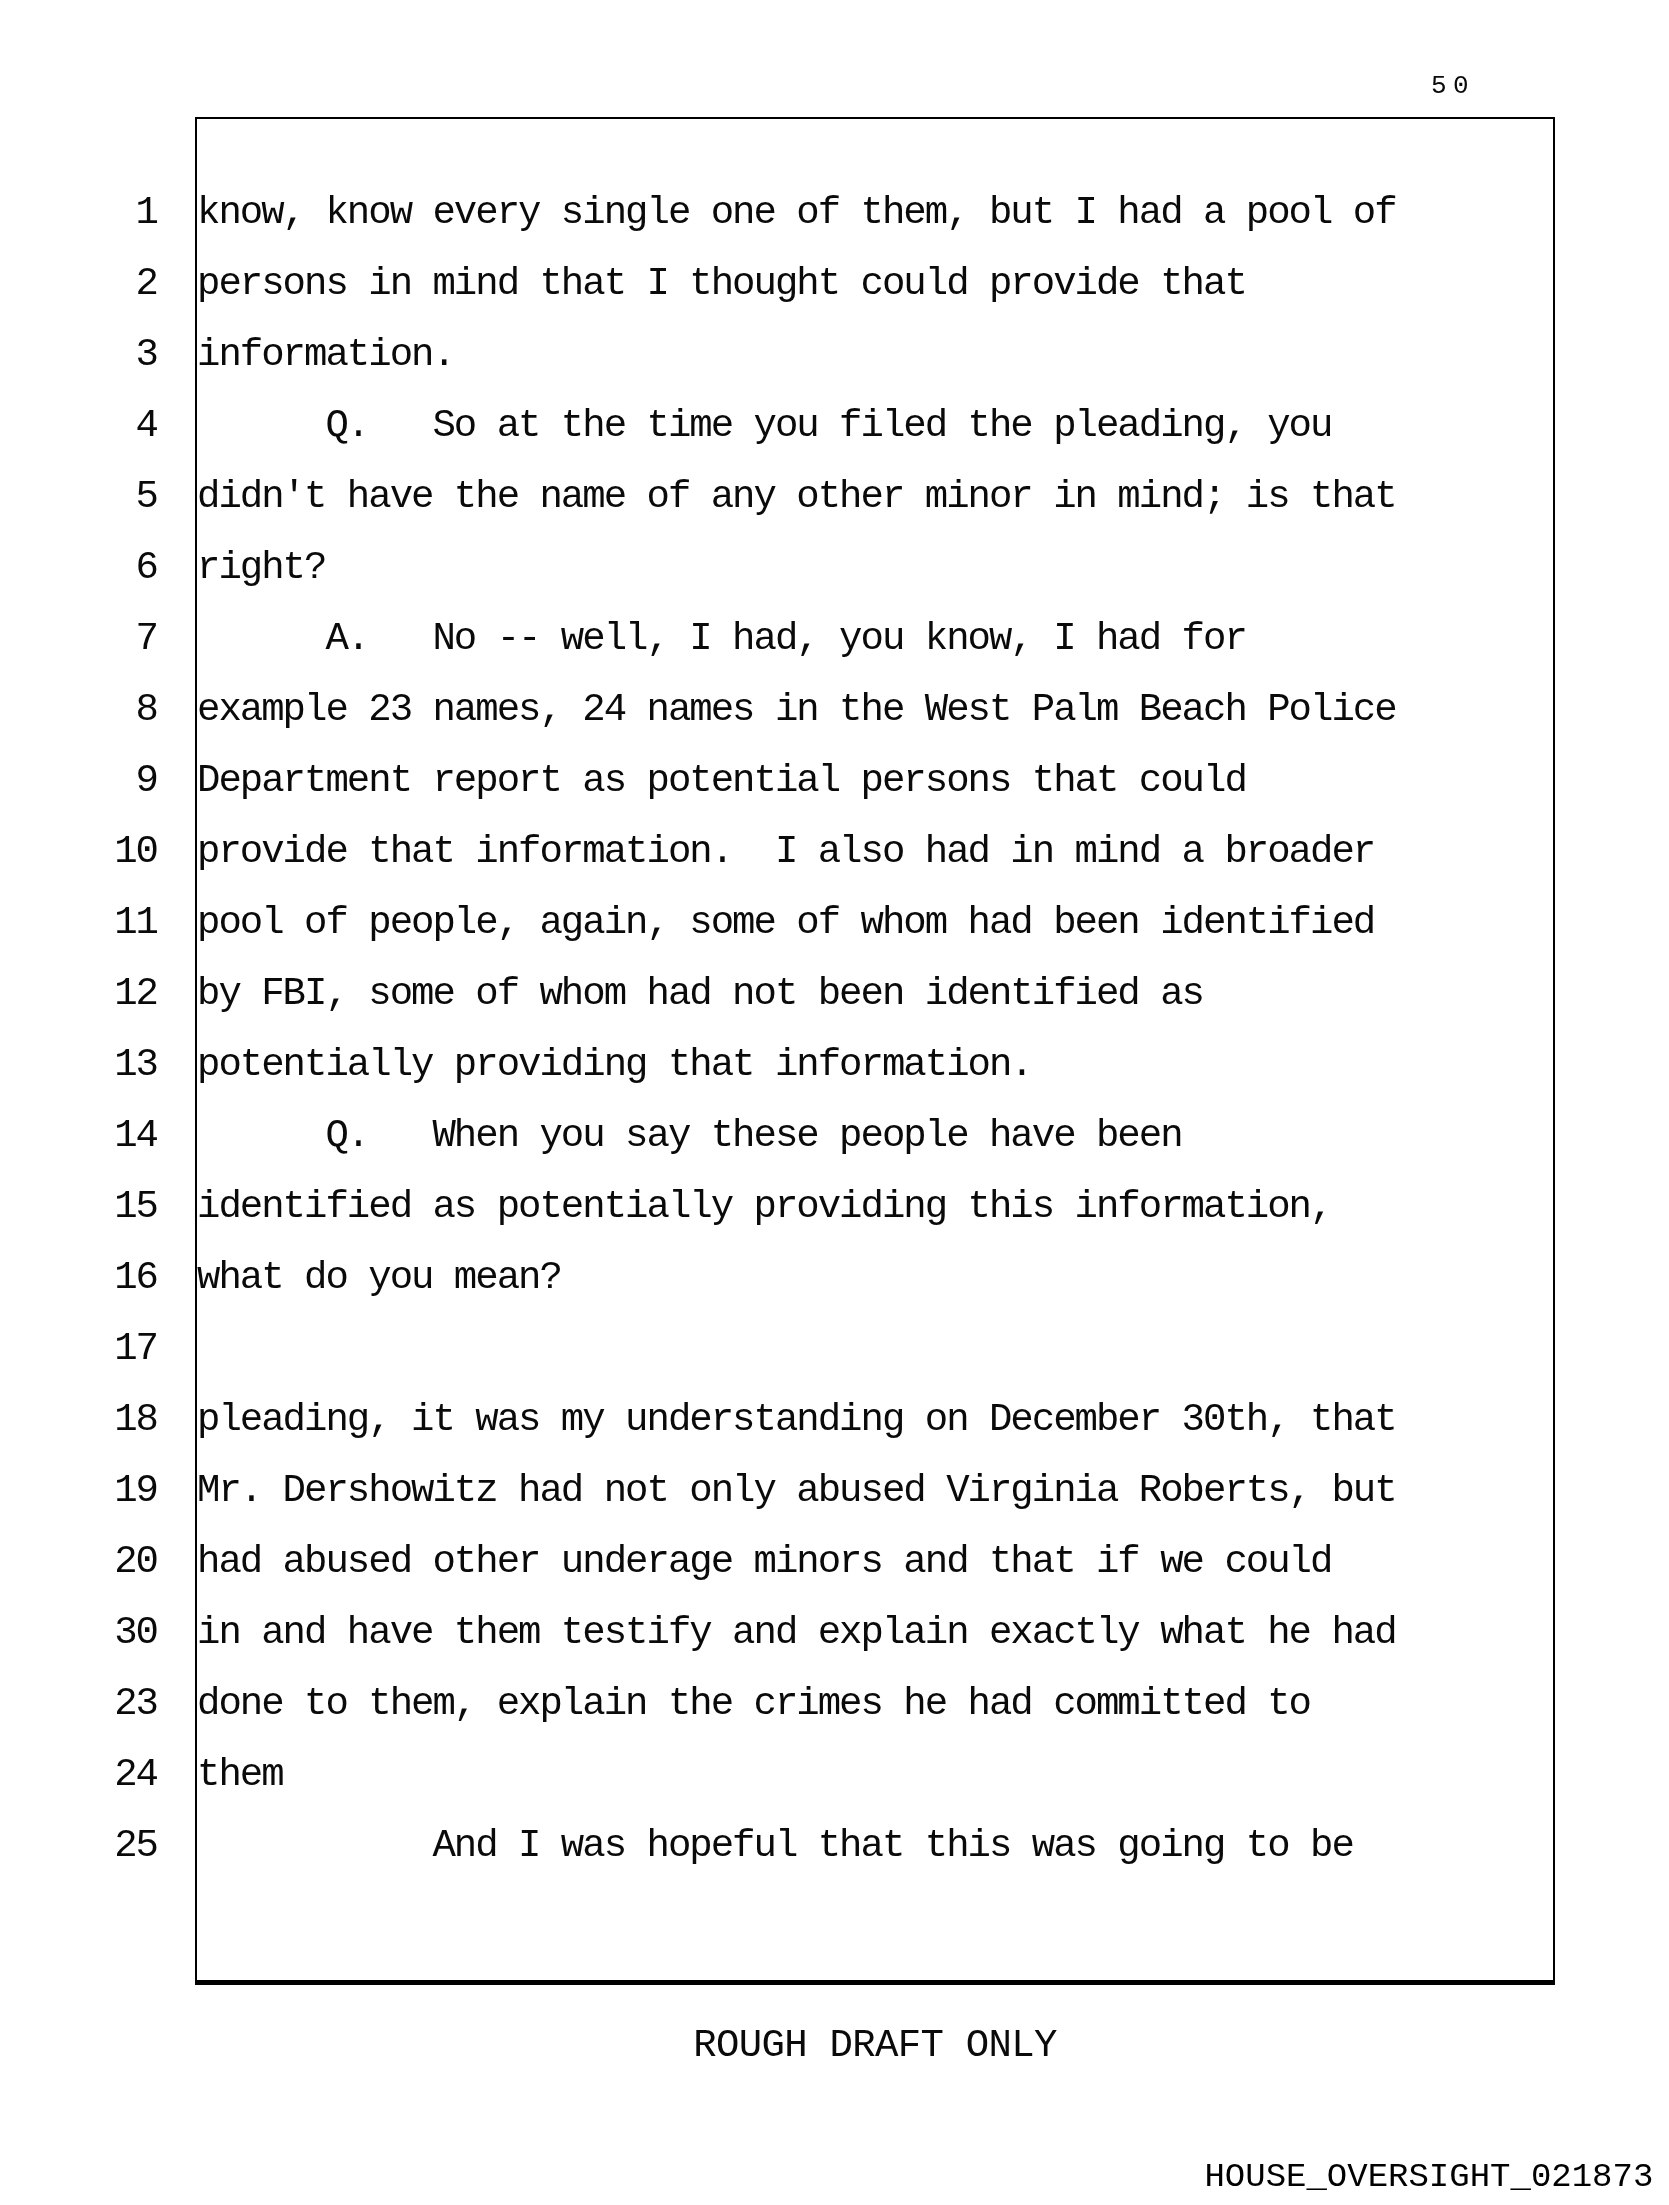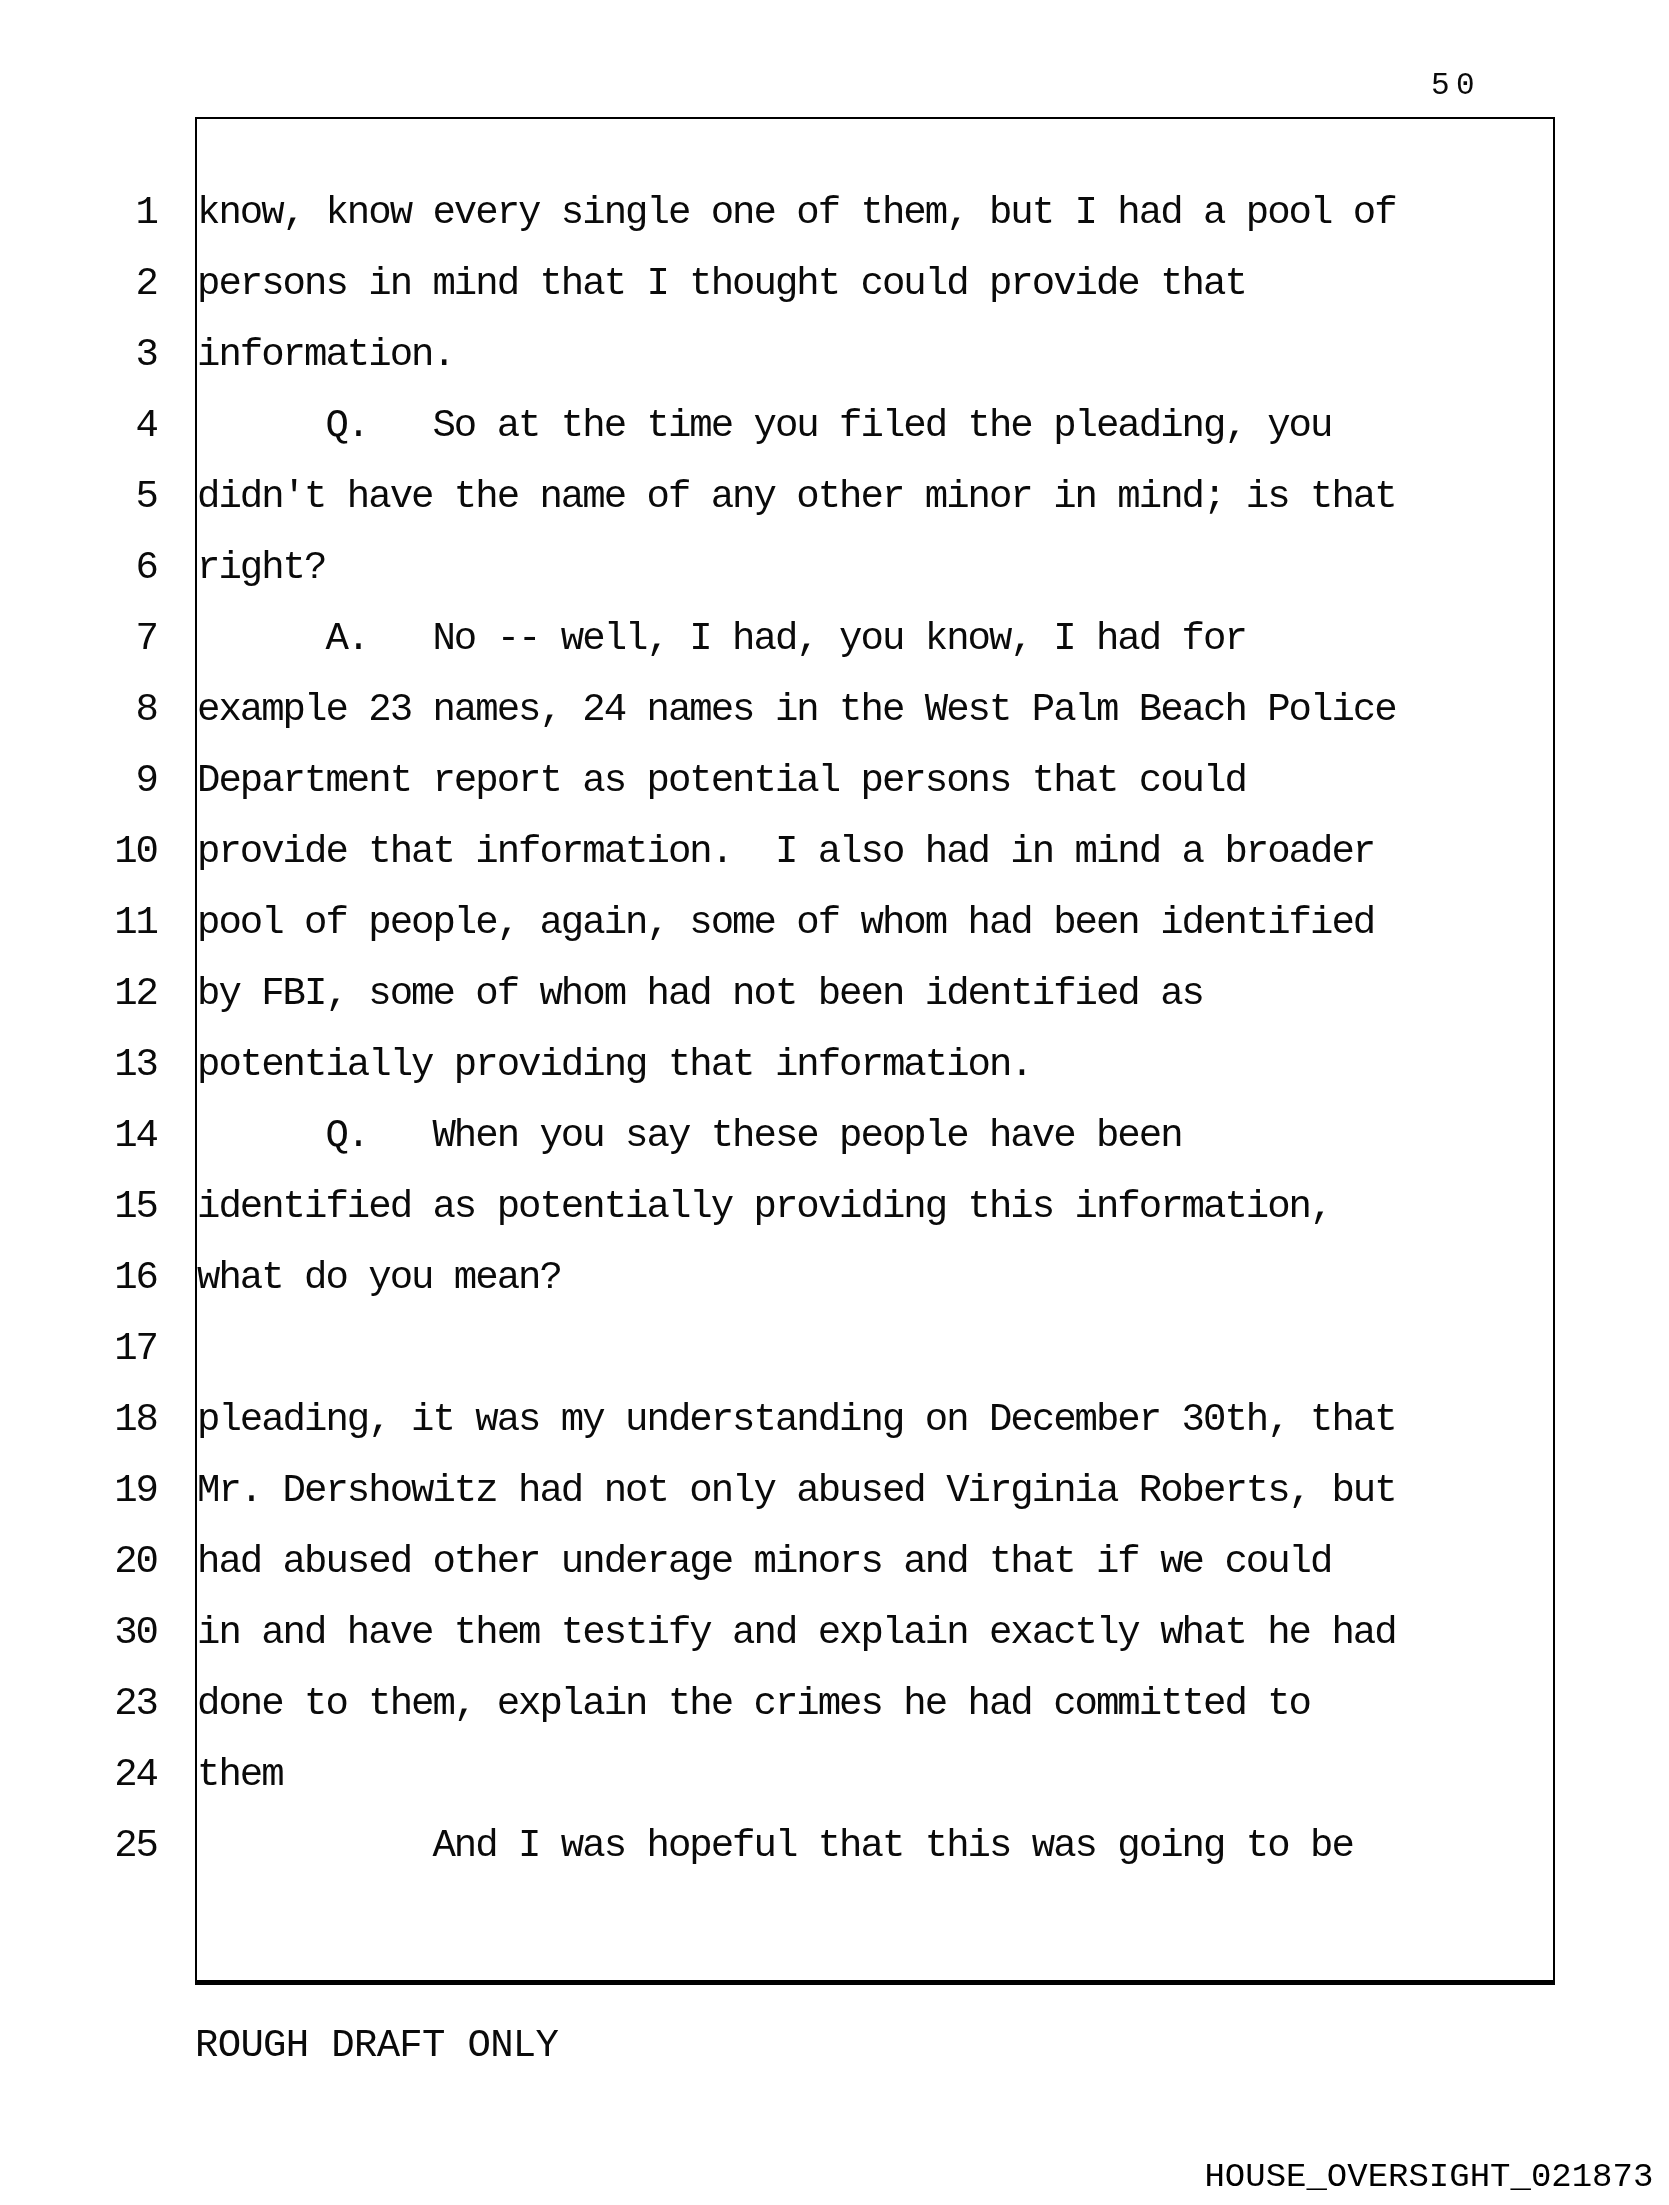--- a/index.html
+++ b/index.html
@@ -13,21 +13,21 @@
     height: 2205px;
     background: #ffffff;
     color: #0a0a0a;
     font-family: "Liberation Mono", monospace;
     overflow: hidden;
   }
   .page-number {
     position: absolute;
     top: 69px;
     left: 1431px;
-    font-size: 31px;
+    font-size: 26px;
     line-height: 34px;
     letter-spacing: 6.5px;
     font-family: "Liberation Mono", monospace;
   }
   .transcript-box {
     position: absolute;
     left: 195px;
     top: 117px;
     width: 1360px;
     height: 1868px;
@@ -60,20 +60,21 @@
     font-size: 39px;
     line-height: 43px;
     letter-spacing: -2px;
     white-space: pre;
   }
   .stamp {
     position: absolute;
     left: 195px;
     top: 2025px;
     width: 1360px;
+    text-align: center;
     font-size: 39px;
     line-height: 42px;
     letter-spacing: -0.7px;
     font-family: "Liberation Mono", monospace;
   }
   .bates {
     position: absolute;
     top: 2159px;
     right: 15.7px;
     font-family: Liberation Mono, monospace;

